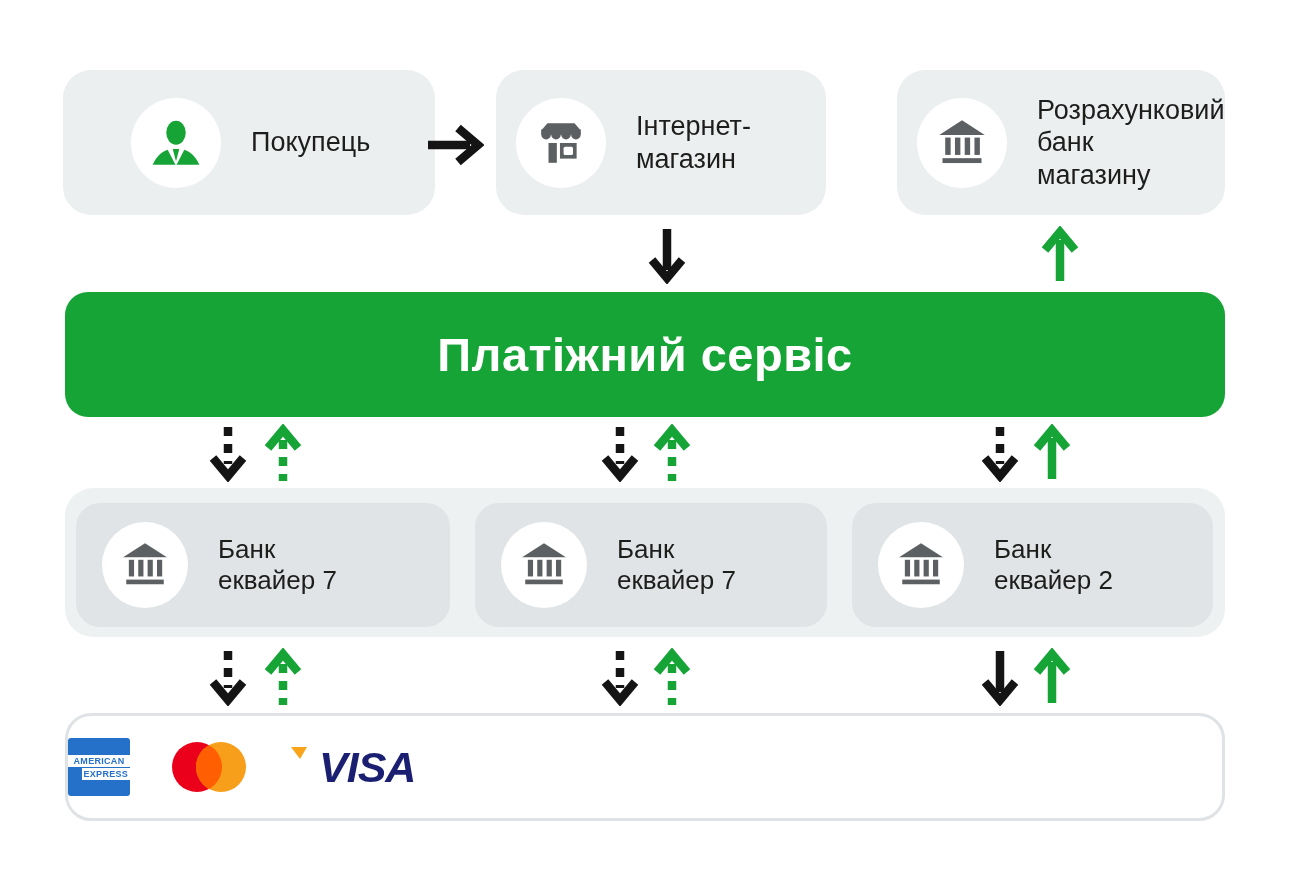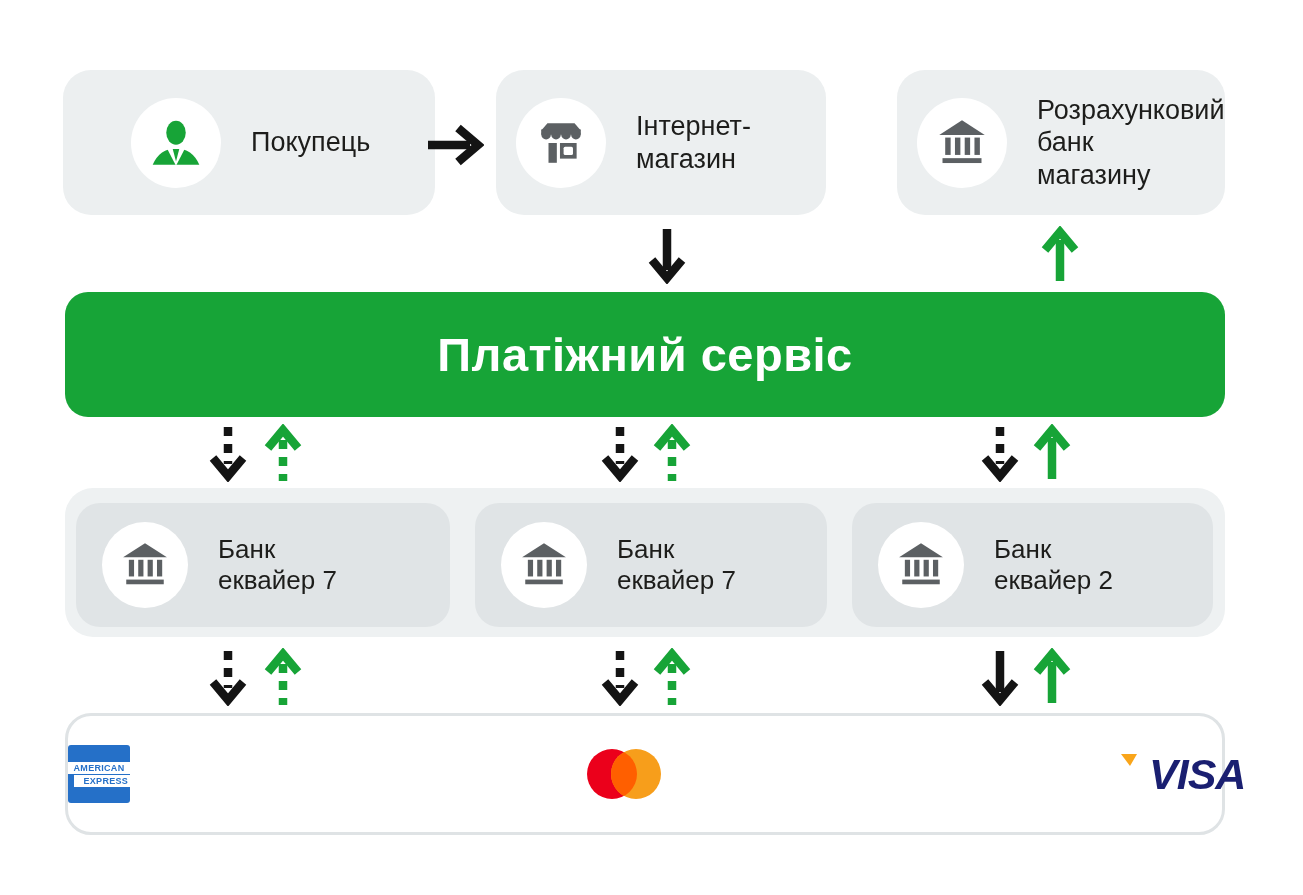--- a/index.html
+++ b/index.html
@@ -48,33 +48,33 @@
     border-radius:24px;display:flex;align-items:center;
   }
   .bank-card .icon-circle{width:86px;height:86px;margin-left:26px;}
   .bank-card .node-label{font-size:26px;}
   .arrow{position:absolute;}
   .stroke-black{stroke:var(--arrow-black);}
   .stroke-green{stroke:var(--green);}
   .arrow path{fill:none;stroke-width:8.5;stroke-linejoin:miter;}
   .dashed{stroke-dasharray:9 8;}
   .brands-box{
-    position:absolute;left:65px;top:713px;width:1160px;height:122px;
+    position:absolute;left:65px;top:713px;width:1160px;height:108px;
     box-sizing:border-box;background:#fff;border:3px solid var(--box-border);border-radius:26px;
-    display:flex;align-items:center;justify-content:space-between;gap:40px;
+    display:flex;align-items:center;justify-content:flex-start;gap:40px;
   }
   .amex-logo{
     width:62px;height:58px;background:var(--amex-blue);border-radius:3px;
     display:flex;flex-direction:column;justify-content:center;align-items:stretch;gap:1px;
   }
   .amex-row{
     background:#fff;color:var(--amex-blue);font-weight:bold;font-size:9px;
     line-height:12px;height:12px;text-align:center;letter-spacing:.3px;
   }
-  .amex-row.r2{width:78%;align-self:flex-end;padding-left:8px;}
+  .amex-row.r2{width:78%;align-self:flex-end;}
   .mc-logo{width:78px;height:54px;}
   .visa-logo{position:relative;width:104px;height:44px;}
   .visa-flame{
     position:absolute;left:3px;top:2px;width:0;height:0;z-index:0;
     border-left:9px solid transparent;border-right:7px solid transparent;
     border-top:12px solid var(--visa-flame);
   }
   .visa-word{
     position:relative;z-index:1;color:var(--visa-blue);font-weight:bold;font-style:italic;
     font-size:43px;line-height:44px;letter-spacing:-1px;margin-left:31px;

